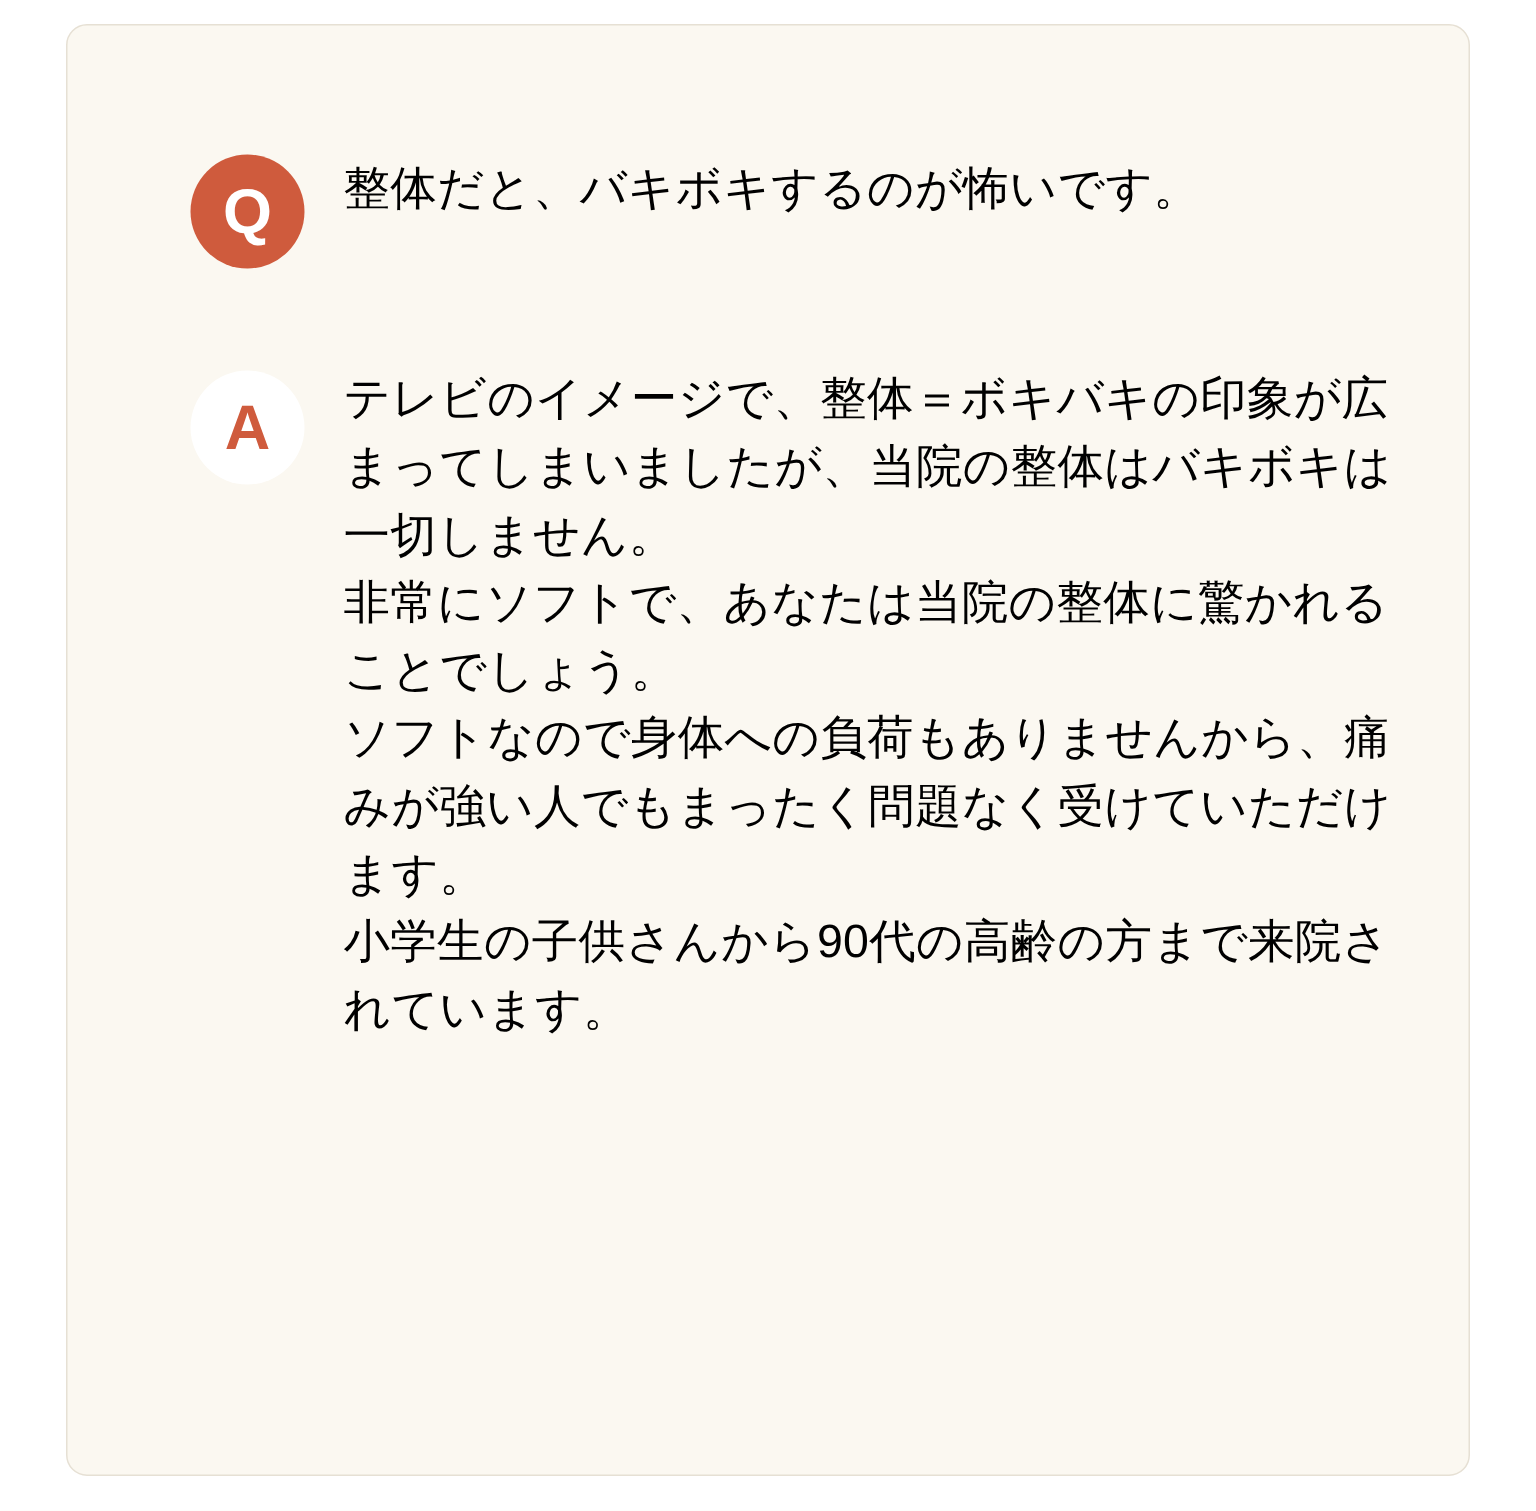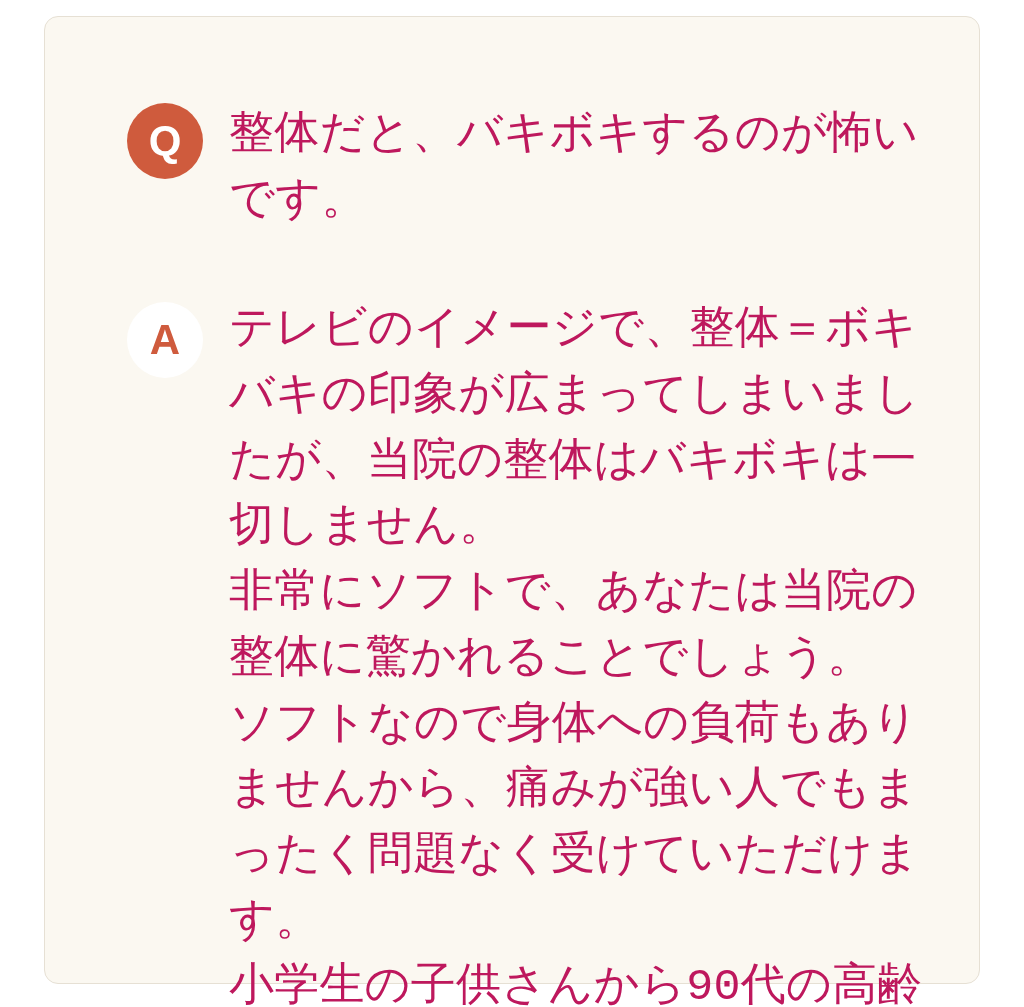--- a/index.html
+++ b/index.html
@@ -50,27 +50,26 @@
   }
 
   .badge.a {
     background: #ffffff;
     color: #cf5b3d;
   }
 
   .qa-text {
     flex: 1 1 auto;
     margin-left: 26px;
-    font-size: 45px;
+    font-size: 31px;
     line-height: 1.46;
-    color: #be185d;
+    color: #000000;
     letter-spacing: 0.2px;
     white-space: pre-wrap;
     word-break: break-all;
-    font-family: Liberation Mono, monospace;
   }
 
   #question-row {
     margin-top: 40px;
   }
 
   #answer-row {
     margin-top: 64px;
   }
 

